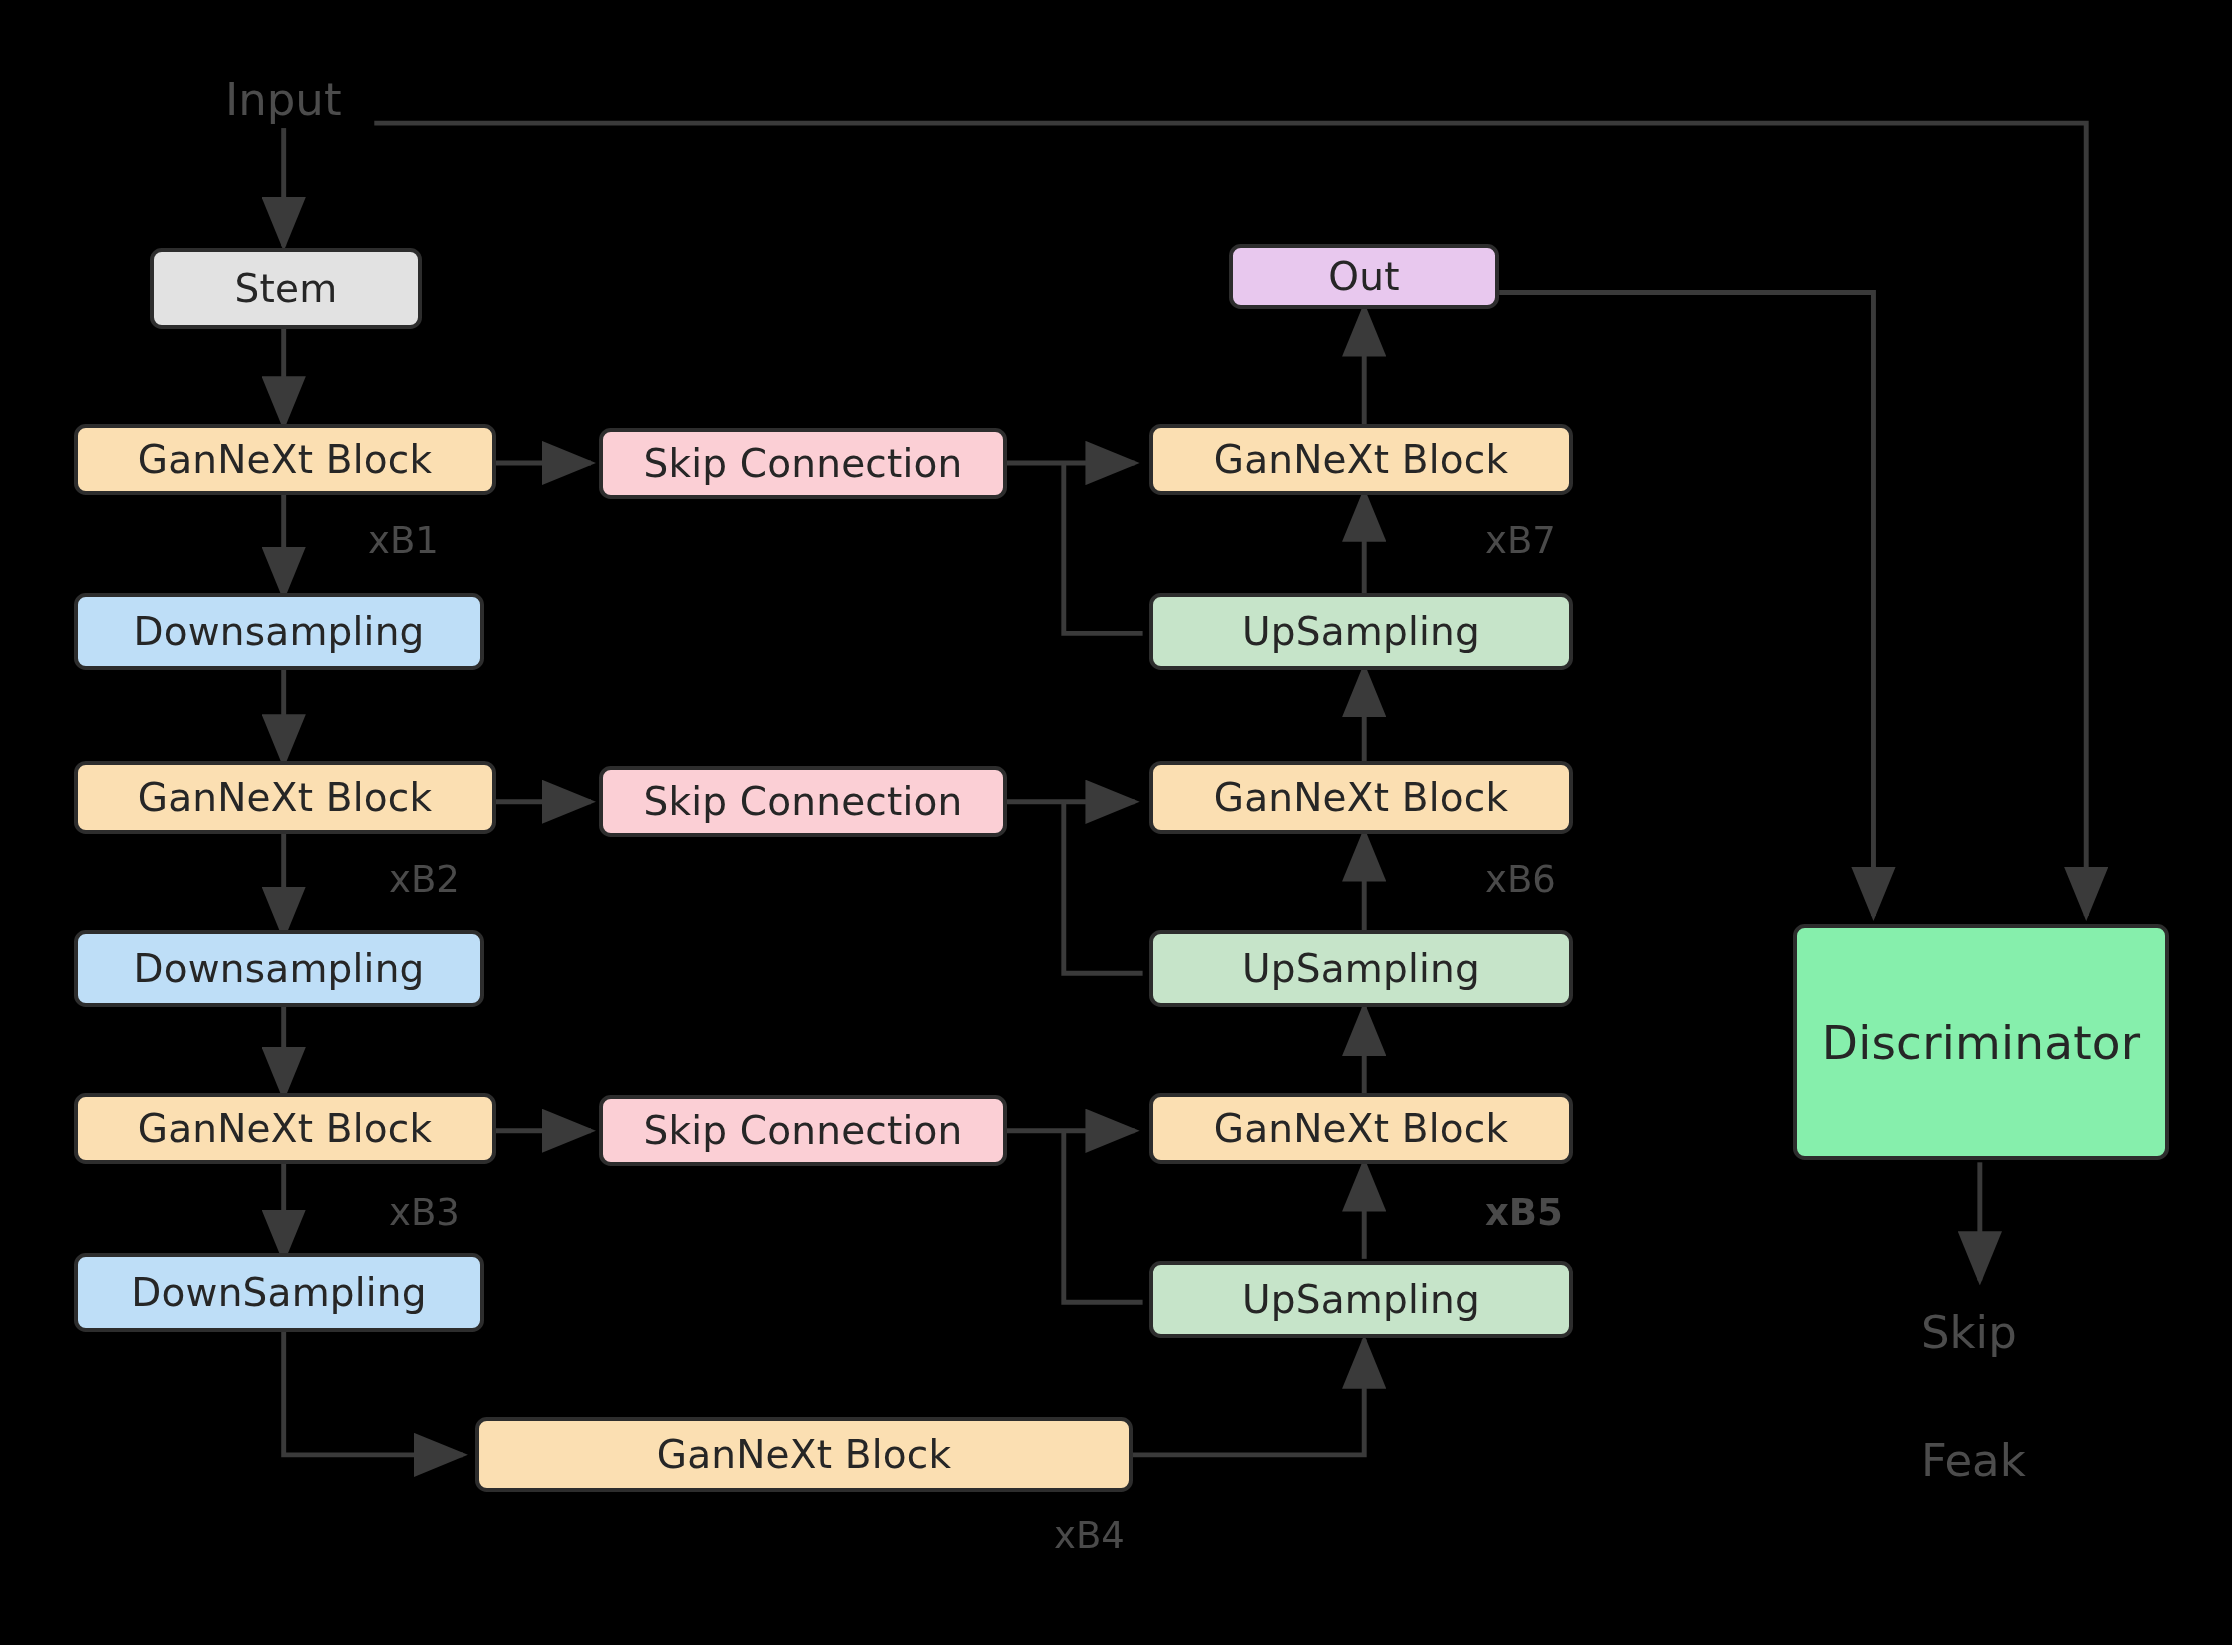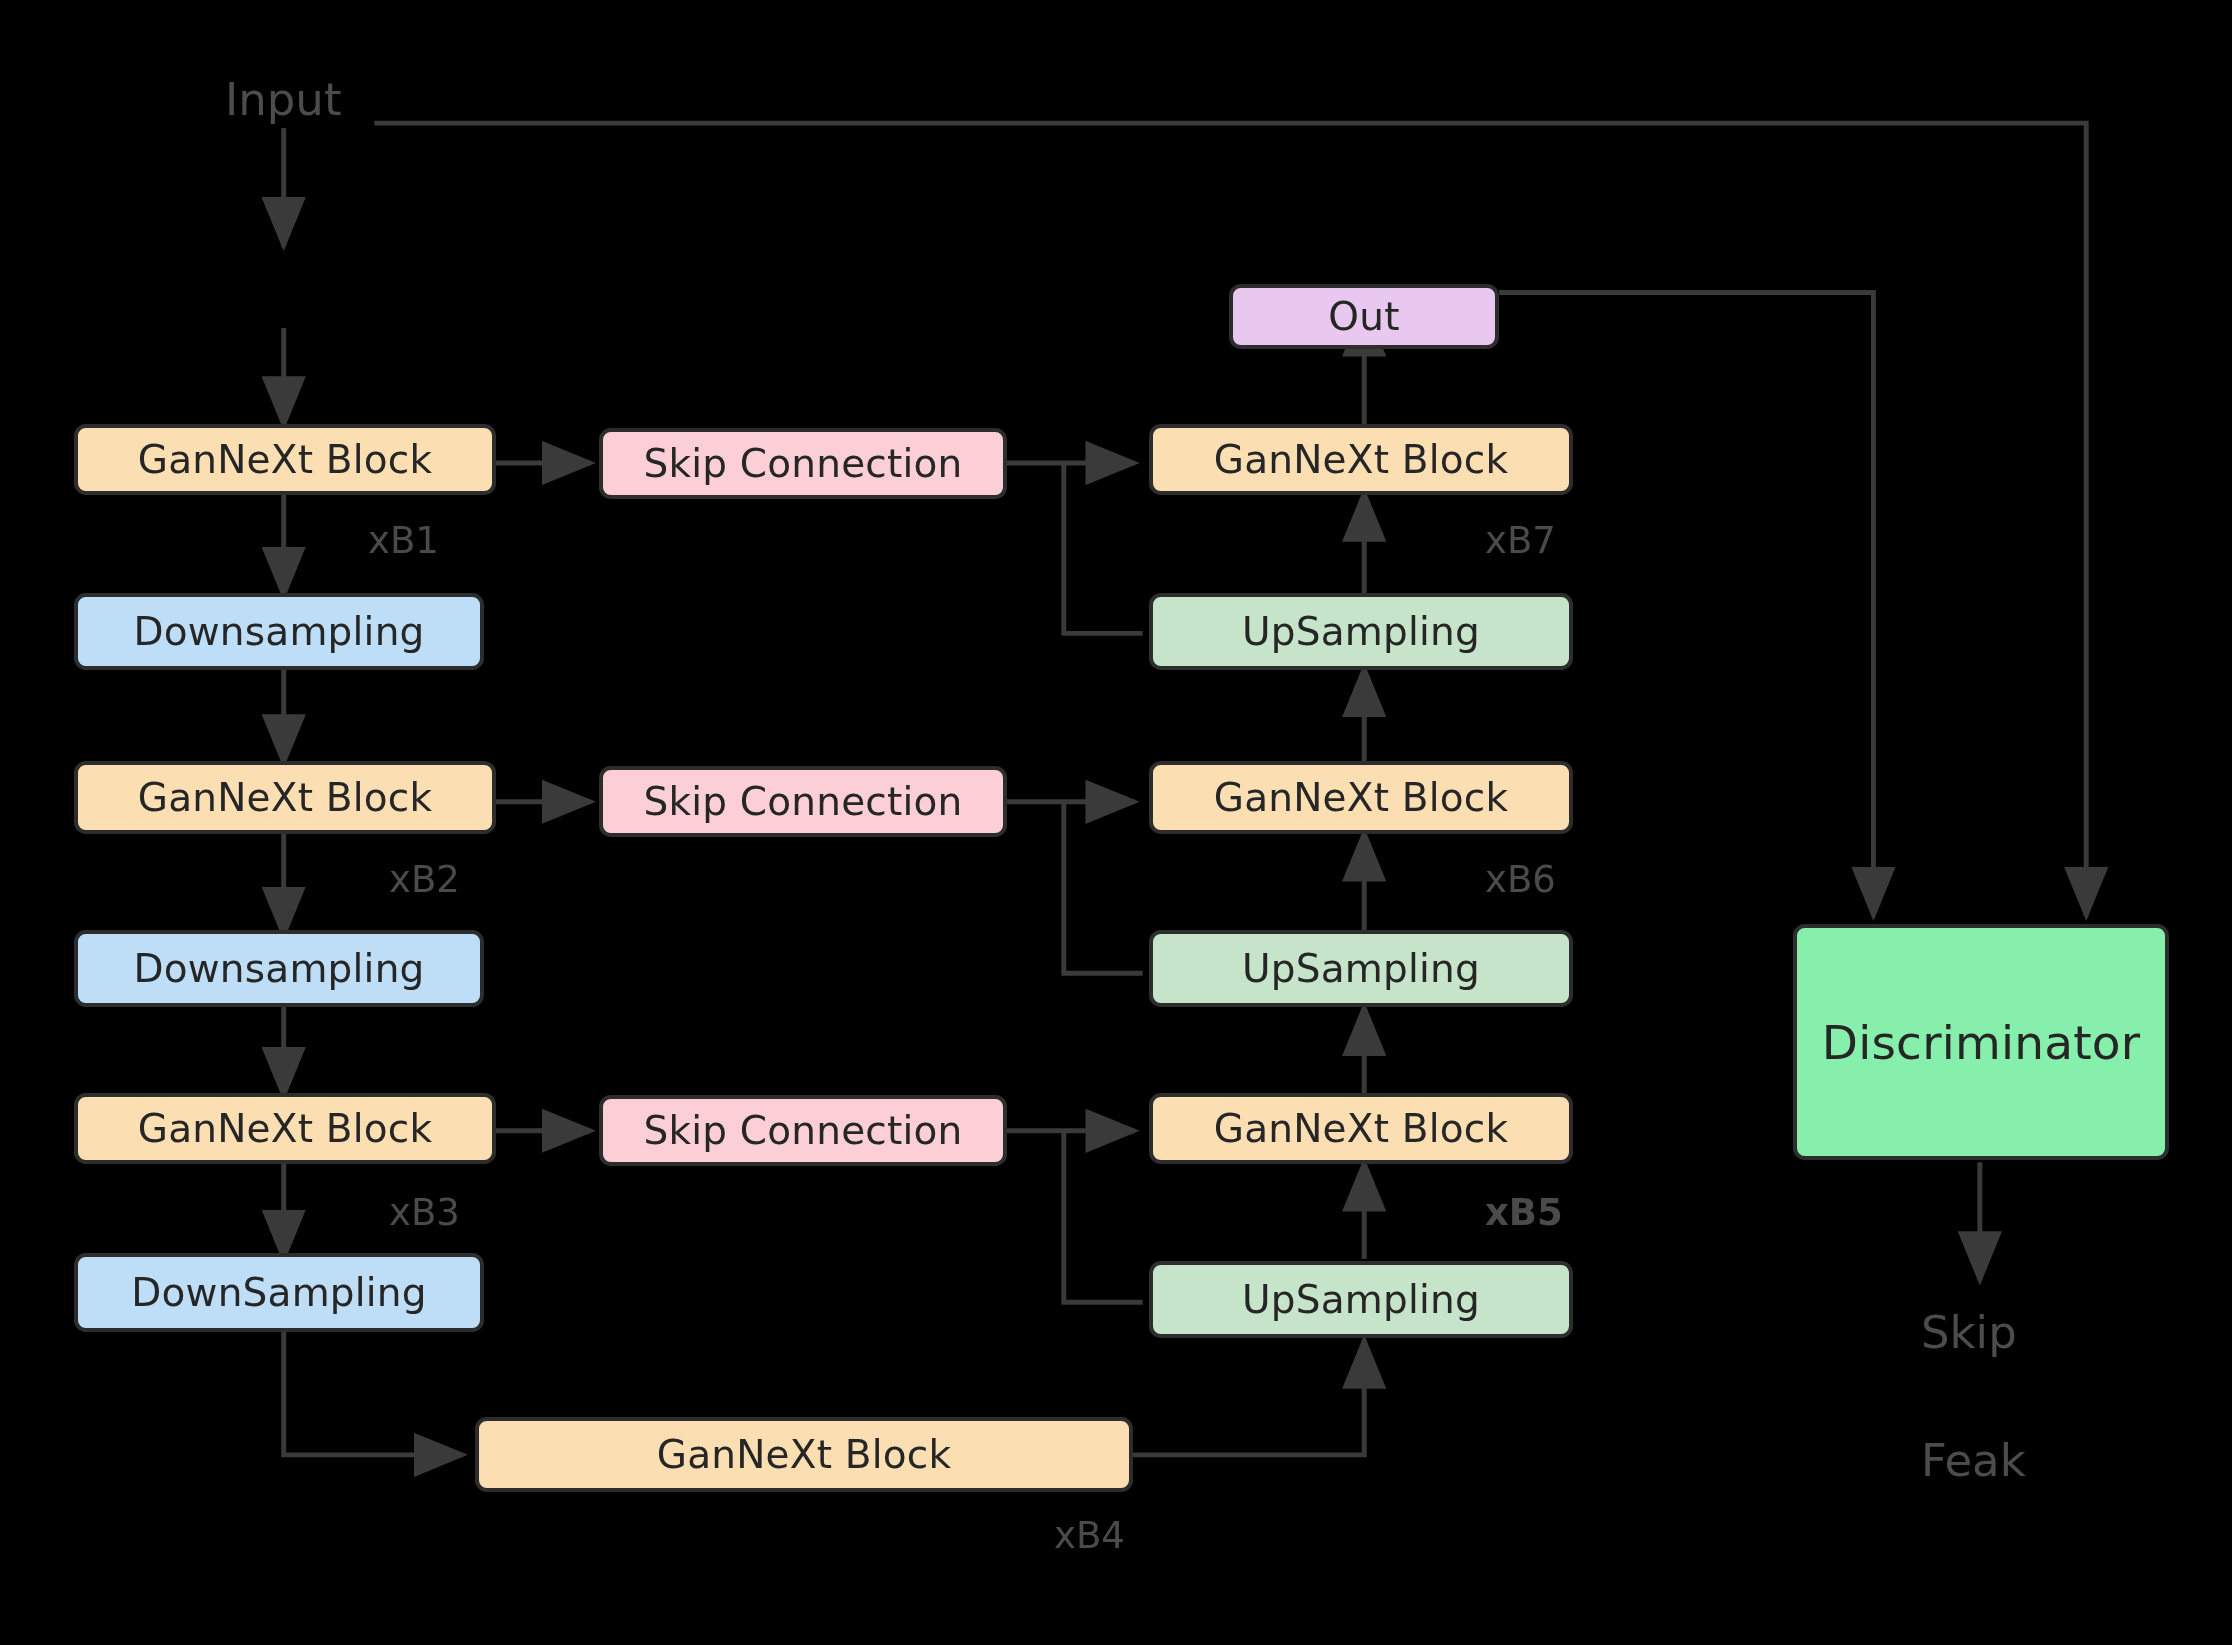--- a/index.html
+++ b/index.html
@@ -113,20 +113,21 @@
       <path d="M1385,432 L1385,312" marker-end="url(#ah)"></path>
 
       <path d="M1522,297 L1902,297 L1902,930" marker-end="url(#ah)"></path>
 
       <path d="M2010,1180 L2010,1300" marker-end="url(#ah)"></path>
     </g>
   </svg>
 
   <div class="lbl big" style="left:225px; top:99px; transform:translateY(-50%);">Input</div>
 
+  <div class="node" style="left:150px; top:248px; width:272px; height:81px; background:#e2e2e2;">Stem</div>
 
   <div class="node" style="left:74px; top:424px; width:422px; height:71px; background:#fbdfb2;">GanNeXt Block</div>
   <div class="lbl" style="left:368px; top:522px;">xB1</div>
 
   <div class="node" style="left:74px; top:593px; width:410px; height:77px; background:#bedef7;">Downsampling</div>
 
   <div class="node" style="left:74px; top:761px; width:422px; height:73px; background:#fbdfb2;">GanNeXt Block</div>
   <div class="lbl" style="left:389px; top:861px;">xB2</div>
 
   <div class="node" style="left:74px; top:930px; width:410px; height:77px; background:#bedef7;">Downsampling</div>
@@ -136,21 +137,21 @@
 
   <div class="node" style="left:74px; top:1253px; width:410px; height:79px; background:#bedef7;">DownSampling</div>
 
   <div class="node" style="left:475px; top:1417px; width:658px; height:75px; background:#fbdfb2;">GanNeXt Block</div>
   <div class="lbl" style="left:1054px; top:1517px;">xB4</div>
 
   <div class="node" style="left:599px; top:428px; width:408px; height:71px; background:#fbcfd5;">Skip Connection</div>
   <div class="node" style="left:599px; top:766px; width:408px; height:71px; background:#fbcfd5;">Skip Connection</div>
   <div class="node" style="left:599px; top:1095px; width:408px; height:71px; background:#fbcfd5;">Skip Connection</div>
 
-  <div class="node" style="left:1229px; top:244px; width:270px; height:65px; background:#e8c8ee;margin-top:40px;">Out</div>
+  <div class="node" style="left:1229px; top:244px; width:270px; height:65px; background:#e8c8ee;">Out</div>
 
   <div class="node" style="left:1149px; top:424px; width:424px; height:71px; background:#fbdfb2;">GanNeXt Block</div>
   <div class="lbl" style="left:1485px; top:522px;">xB7</div>
 
   <div class="node" style="left:1149px; top:593px; width:424px; height:77px; background:#c6e4c9;">UpSampling</div>
 
   <div class="node" style="left:1149px; top:761px; width:424px; height:73px; background:#fbdfb2;">GanNeXt Block</div>
   <div class="lbl" style="left:1485px; top:861px;">xB6</div>
 
   <div class="node" style="left:1149px; top:930px; width:424px; height:77px; background:#c6e4c9;">UpSampling</div>

